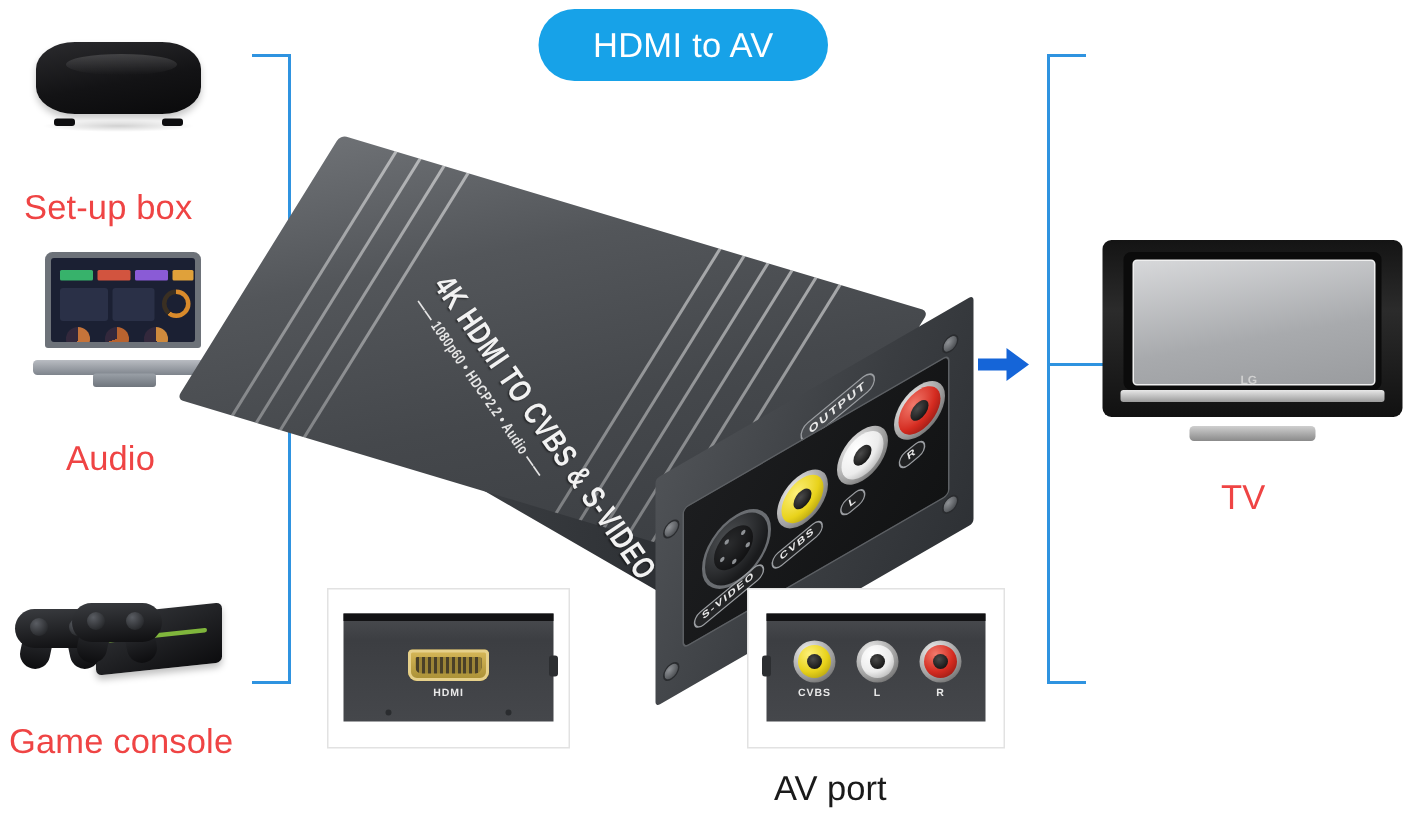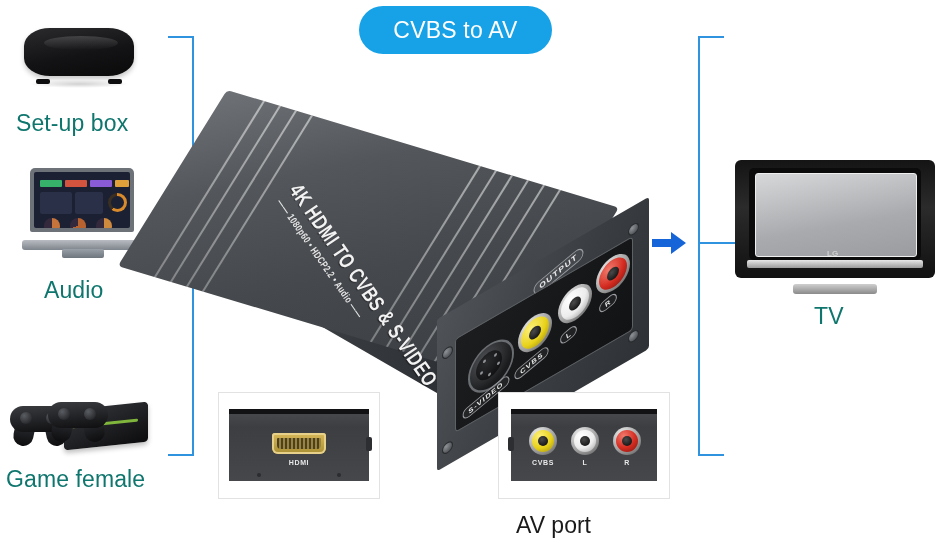--- a/index.html
+++ b/index.html
@@ -21,22 +21,22 @@
   
   .ln{position:absolute;background:#2f93e0;}
   .ln.v{width:2px;}
   .ln.h{height:2px;}
 
   
   .arrow{position:absolute;width:34px;height:26px;}
 
   
   .dev-label{
-    position:absolute;color:#0f766e;font-size:23px;
-    white-space:nowrap;letter-spacing:.1px;
+    position:absolute;color:#ef4444;font-size:23px;
+    white-space:nowrap;letter-spacing:.1px;margin-top:15px;
   }
 
   
   .stb{position:absolute;left:18px;top:24px;width:122px;height:62px;}
   .stb .body{
     position:absolute;left:6px;top:4px;width:110px;height:48px;
     background:linear-gradient(170deg,#2b2b2e 0%,#131315 55%,#0a0a0b 100%);
     border-radius:26px/18px;
     box-shadow:0 3px 5px rgba(0,0,0,.22);
   }
@@ -234,21 +234,21 @@
   .caption{
     position:absolute;color:#1a1a1a;font-size:23px;white-space:nowrap;
   }
 </style>
 </head>
 <body>
 
 <div class="stage">
 
   <div class="pill">
-    <span>CVBS to AV</span>
+    <span>HDMI to AV</span>
   </div>
 
   <div class="ln v" style="left:192px;top:36px;height:420px;"></div>
   <div class="ln h" style="left:168px;top:36px;width:26px;"></div>
   <div class="ln h" style="left:168px;top:454px;width:26px;"></div>
   <div class="ln h" style="left:162px;top:242px;width:38px;"></div>
 
   <div class="ln v" style="left:698px;top:36px;height:420px;"></div>
   <div class="ln h" style="left:698px;top:36px;width:26px;"></div>
   <div class="ln h" style="left:698px;top:454px;width:26px;"></div>
@@ -308,21 +308,21 @@
         <div class="stick b"></div>
     </div>
     <div class="pad" style="left:38px;top:4px;">
       <div class="grip l"></div>
         <div class="grip r"></div>
       <div class="shell"></div>
       <div class="stick a"></div>
         <div class="stick b"></div>
     </div>
   </div>
-  <div class="dev-label" style="left:6px;top:466px;">Game female</div>
+  <div class="dev-label" style="left:6px;top:466px;">Game console</div>
 
   <div class="conv">
 
     <div class="sideface"></div>
 
     <div class="topface">
       <div class="ribs">
         <div class="rib" style="left:36px;"></div>
         <div class="rib" style="left:52px;"></div>
         <div class="rib" style="left:68px;"></div>

